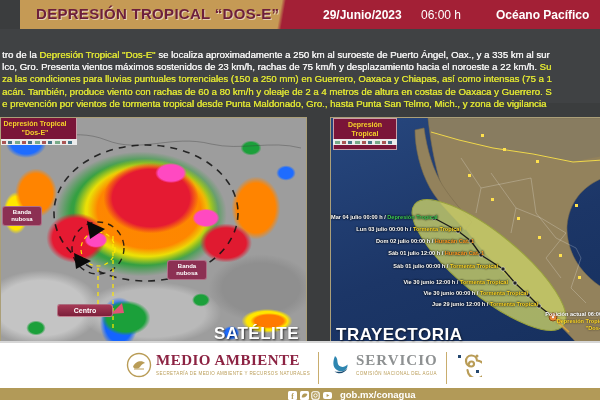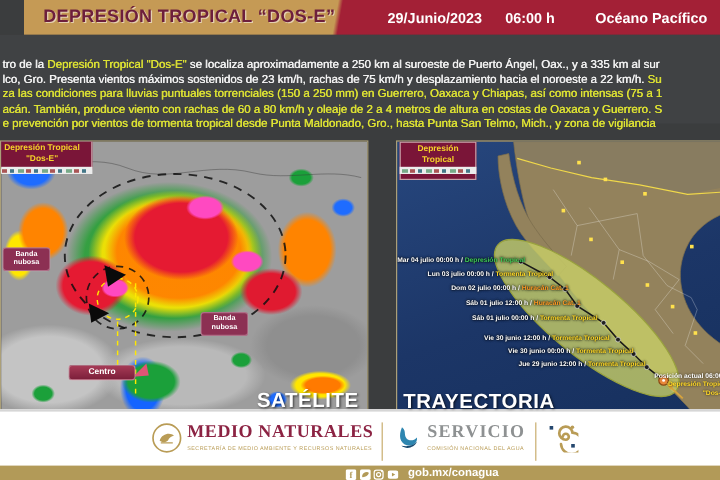--- a/index.html
+++ b/index.html
@@ -4,21 +4,21 @@
 <style>
   html,body{margin:0;padding:0;background:#222;}
   .stage{position:relative;width:600px;height:400px;overflow:hidden;background:#3b3d3e;
          font-family:"Liberation Sans",sans-serif;}
   
   .hdr{position:absolute;left:0;top:0;width:600px;height:29px;
        background:linear-gradient(100deg,#c59a55 0 258px,#a32036 262px);margin-left:20px;}
   .hdr-title{position:absolute;left:16px;top:5px;font-size:15px;font-weight:700;color:#6d1f3c;
              letter-spacing:.3px;text-shadow:1px 1px 0 rgba(255,255,255,.55);white-space:nowrap;}
   .hdr-date{position:absolute;left:303px;top:8px;font-size:12px;font-weight:700;color:#fff;white-space:nowrap;}
-  .hdr-time{position:absolute;left:401px;top:8px;font-size:12px;font-weight:700;color:#fff;white-space:nowrap;}
+  .hdr-time{position:absolute;left:401px;top:8px;font-size:12px;font-weight:400;color:#fff;white-space:nowrap;}
   .hdr-basin{position:absolute;left:476px;top:8px;font-size:12px;font-weight:700;color:#fff;white-space:nowrap;}
   
   .bulletin{position:absolute;left:0;top:29px;width:600px;height:74px;background:#404244;
             color:#f2f2f2;font-size:9.6px;line-height:12.2px;padding-top:20px;box-sizing:border-box;}
   .bl{white-space:nowrap;padding-left:2px;text-shadow:.3px 0 0 currentColor;}
   .yl{color:#dde233;text-shadow:.3px 0 0 currentColor;}
   
   .panel{position:absolute;top:117px;height:230px;border:1px solid #ab9f78;overflow:hidden;box-sizing:content-box;}
   .panel-sat{left:0;width:305px;}
   .panel-traj{left:330px;width:272px;background:linear-gradient(160deg,#27477e,#1c3667 55%,#16305e);}
@@ -218,21 +218,21 @@
   </div>
 
   <div class="footer">
 
     <svg class="seal" style="left:126px;top:9px;" width="26" height="26" viewBox="0 0 26 26">
       <circle cx="13" cy="13" r="11.5" fill="none" stroke="#b99c56" stroke-width="1.4"></circle>
       <path d="M7,15 C9,9 16,8 19,11 C16,12 15,13 14,15 C12,17 9,17 7,15 Z" fill="#b99c56"></path>
       <path d="M8,17 L18,17" stroke="#b99c56" stroke-width="1"></path>
     </svg>
     <div class="logo" style="left:156px;">
-      <div class="ma-title">MEDIO NATURALES</div>
+      <div class="ma-title">MEDIO AMBIENTE</div>
       <div class="ma-sub">SECRETARÍA DE MEDIO AMBIENTE Y RECURSOS NATURALES</div>
     </div>
 
     <div class="vdiv" style="left:318px;"></div>
 
     <svg class="seal" style="left:328px;top:10px;" width="24" height="24" viewBox="0 0 24 24">
       <path d="M7,3 C4,10 5,16 11,18 C16,19.5 20,16 19.5,11.5 C16,15.5 10,14.5 9.5,9 C9.3,6.8 9.5,5 7,3 Z" fill="#2e86b0"></path>
       <path d="M6.5,18.5 C11,22 17.5,20 19.5,15 C17,18.5 12,19.5 6.5,18.5 Z" fill="#17496f"></path>
     </svg>
     <div class="logo" style="left:356px;">

